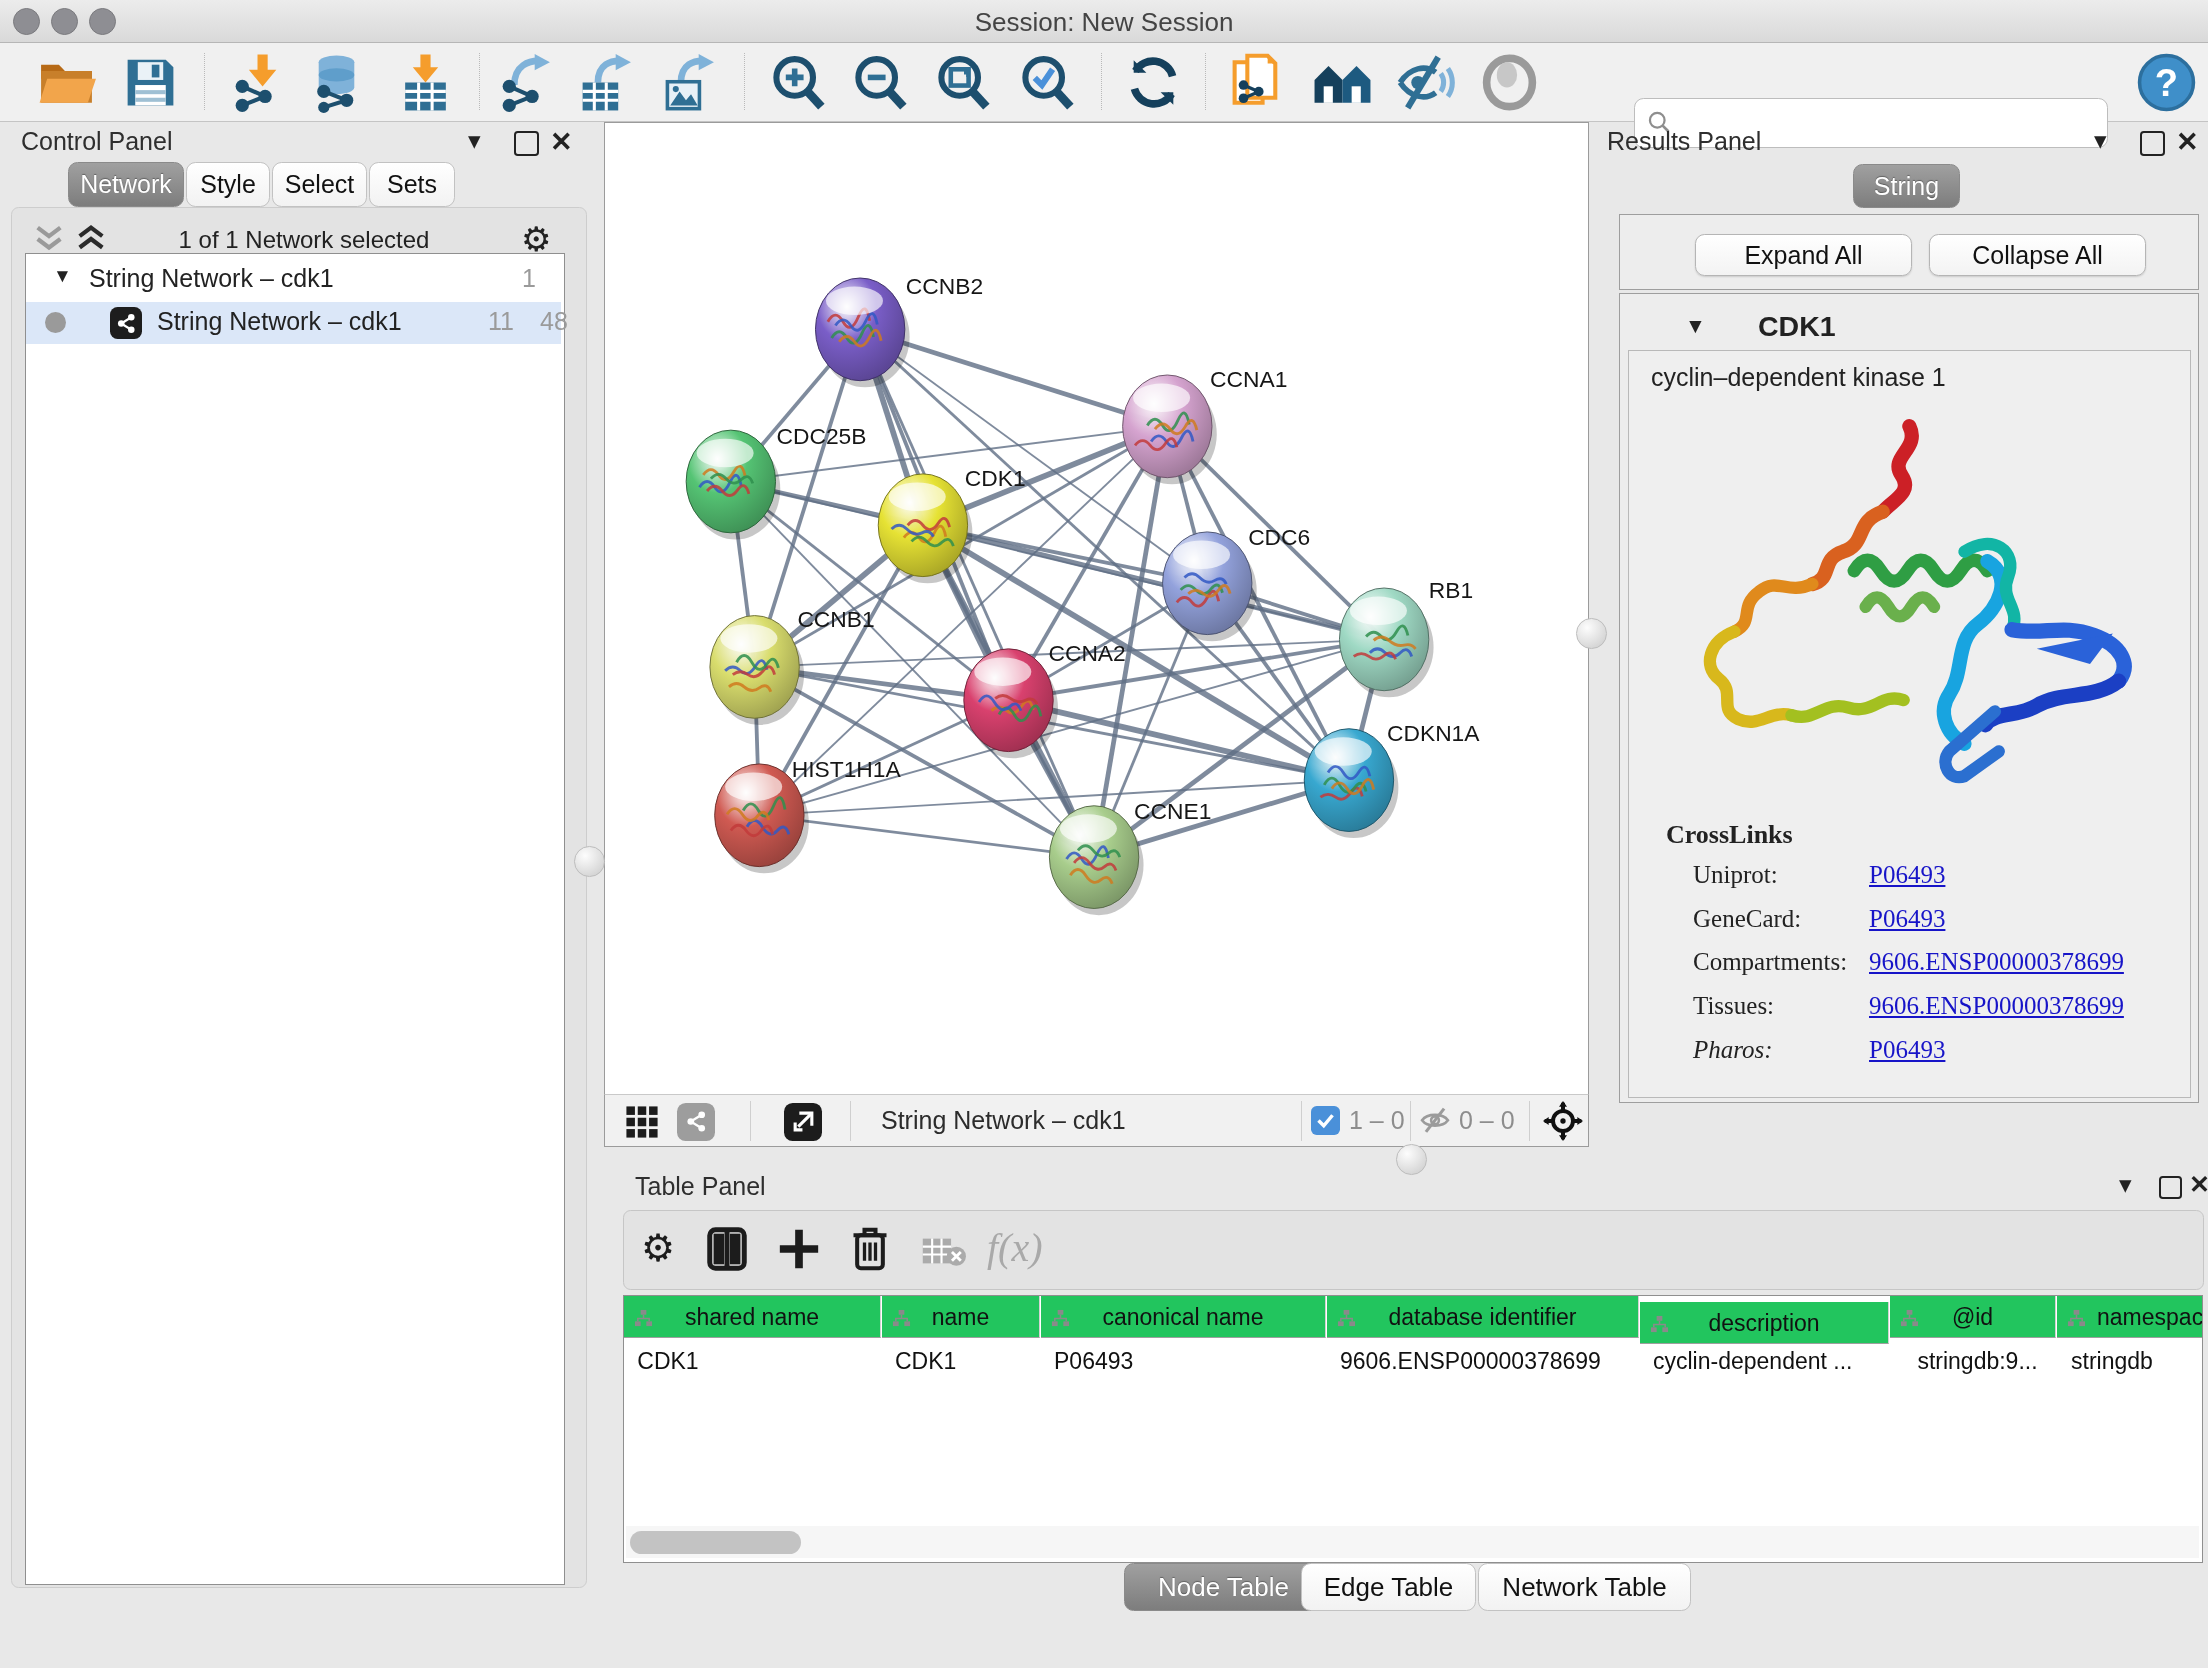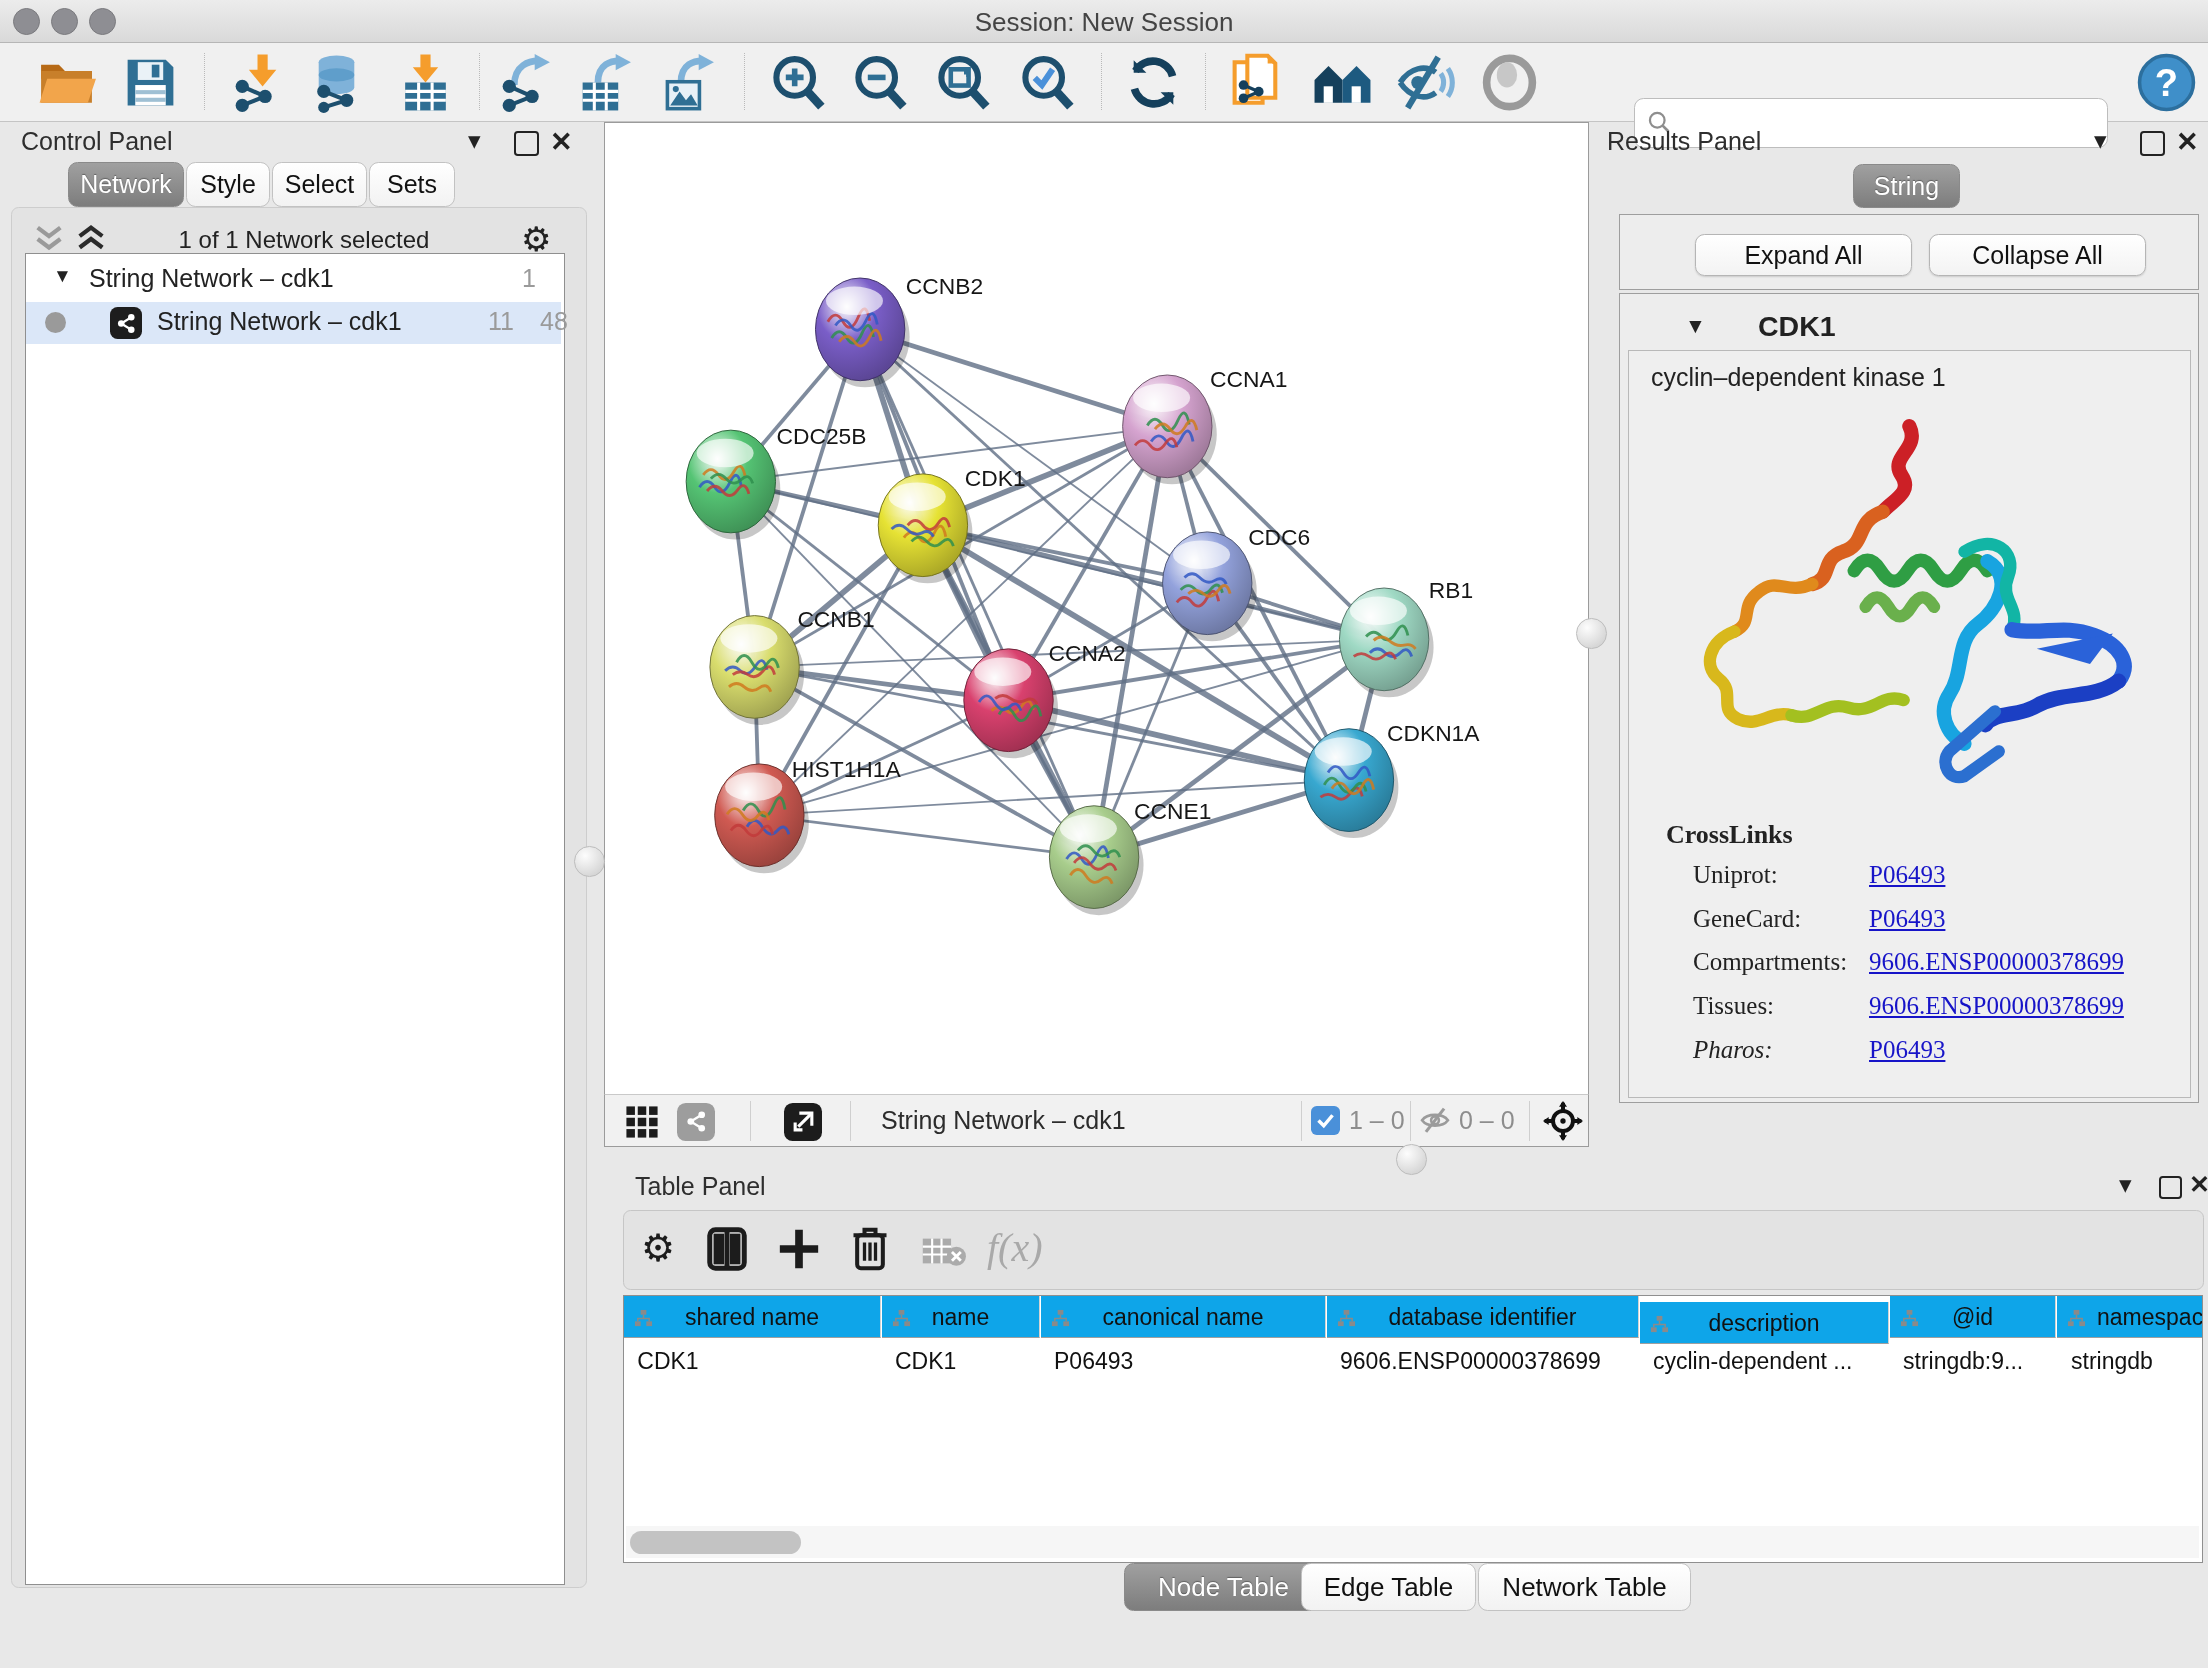--- a/index.html
+++ b/index.html
@@ -38,21 +38,21 @@
   .blkbtn{position:absolute;border-radius:8.6px;background:#1c1c1c;}
   .graybtn{position:absolute;border-radius:8.6px;background:#9d9d9d;}
   .cntTxt{position:absolute;font-size:25px;color:#8d8d8d;top:10.5px;}
   .groupbox{position:absolute;box-sizing:border-box;border:1.9px solid #9e9e9e;background:#ededed;}
   .btn{position:absolute;box-sizing:border-box;border:1px solid #b5b5b5;border-radius:9.5px;background:linear-gradient(#ffffff,#f3f3f3);text-align:center;font-size:25px;color:#111;box-shadow:0 1px 1.9px rgba(0,0,0,.15);}
   .serif{font-family:"Liberation Serif",serif;}
   .xlink{color:#1714c8;text-decoration:underline;}
   
   #tablepanel-toolbox{left:623px;top:1210px;width:1579px;height:78px;background:#e3e3e3;border:1px solid #c6c6c6;border-radius:7.6px;}
   #tablegrid{left:623px;top:1295px;width:1580px;height:268px;background:#fff;border:1.9px solid #8f8f8f;box-sizing:border-box;overflow:hidden;}
-  .thcell{position:absolute;top:0;height:42px;background:#0ea5e9;border-right:1px solid #d2d2d2;border-bottom:1.9px solid #9f9f9f;box-sizing:border-box;font-size:23px;color:#111;}
+  .thcell{position:absolute;top:0;height:42px;background:#22c55e;border-right:1px solid #d2d2d2;border-bottom:1.9px solid #9f9f9f;box-sizing:border-box;font-size:23px;color:#111;}
   .thcell span{position:absolute;left:0;right:0;text-align:center;top:7.6px;}
   .tdcell{position:absolute;top:44px;height:38px;font-size:23px;color:#111;padding-top:7.6px;box-sizing:border-box;}
   #hscroll{left:626px;top:1526px;width:1573px;height:32px;background:#f6f6f6;}
   #hthumb{left:3.8px;top:4.8px;width:171px;height:23px;background:#c3c3c3;border-radius:11.4px;}
   #tbltabs .tab{top:1563px;height:48px;line-height:46px;font-size:26px;}
   
   #statusbar{left:0;top:1609px;width:2208px;height:59px;background:#ececec;border-top:1px solid #c0c0c0;}
   .sbtn{position:absolute;top:6.7px;width:57px;height:42px;background:linear-gradient(#fcfcfc,#efefef);border:1.9px solid #ababab;}
   #membtn{position:absolute;left:2047px;top:3.8px;width:143px;height:48px;background:linear-gradient(#fcfcfc,#f0f0f0);border:1.9px solid #a5a5a5;font-size:26px;}
   #membtn .dot{position:absolute;left:15px;top:11.4px;width:25px;height:25px;border-radius:50%;background:#1f9d3a;}
@@ -693,21 +693,21 @@
       <div class="tdcell" style="left: 1029px; width: 232px;">cyclin-dependent ...</div>
       <div class="thcell" style="left: 1266px; width: 166px;">
         <span style="position:absolute;left:9.5px;top:10.5px;width:19px"><svg width="19" height="19" viewBox="0 0 20 20">
             <rect x="7" y="1" width="6" height="5" fill="#8a8a8a"></rect>
             <rect x="1" y="13" width="6" height="5" fill="#8a8a8a"></rect>
             <rect x="13" y="13" width="6" height="5" fill="#8a8a8a"></rect>
             <path d="M10 6v4M4 13v-3h12v3" stroke="#8a8a8a" stroke-width="1.6" fill="none"></path>
           </svg></span>
         <span>@id</span>
       </div>
-      <div class="tdcell" style="left: 1279px; width: 149px;">stringdb:9...</div>
+      <div class="tdcell" style="left: 1279px; width: 149px; text-align: center;">stringdb:9...</div>
       <div class="thcell" style="left: 1433px; width: 200px;">
         <span style="position:absolute;left:9.5px;top:10.5px;width:19px"><svg width="19" height="19" viewBox="0 0 20 20">
             <rect x="7" y="1" width="6" height="5" fill="#8a8a8a"></rect>
             <rect x="1" y="13" width="6" height="5" fill="#8a8a8a"></rect>
             <rect x="13" y="13" width="6" height="5" fill="#8a8a8a"></rect>
             <path d="M10 6v4M4 13v-3h12v3" stroke="#8a8a8a" stroke-width="1.6" fill="none"></path>
           </svg></span>
         <span>namespace</span>
       </div>
       <div class="tdcell" style="left: 1447px; width: 183px;">stringdb</div>

